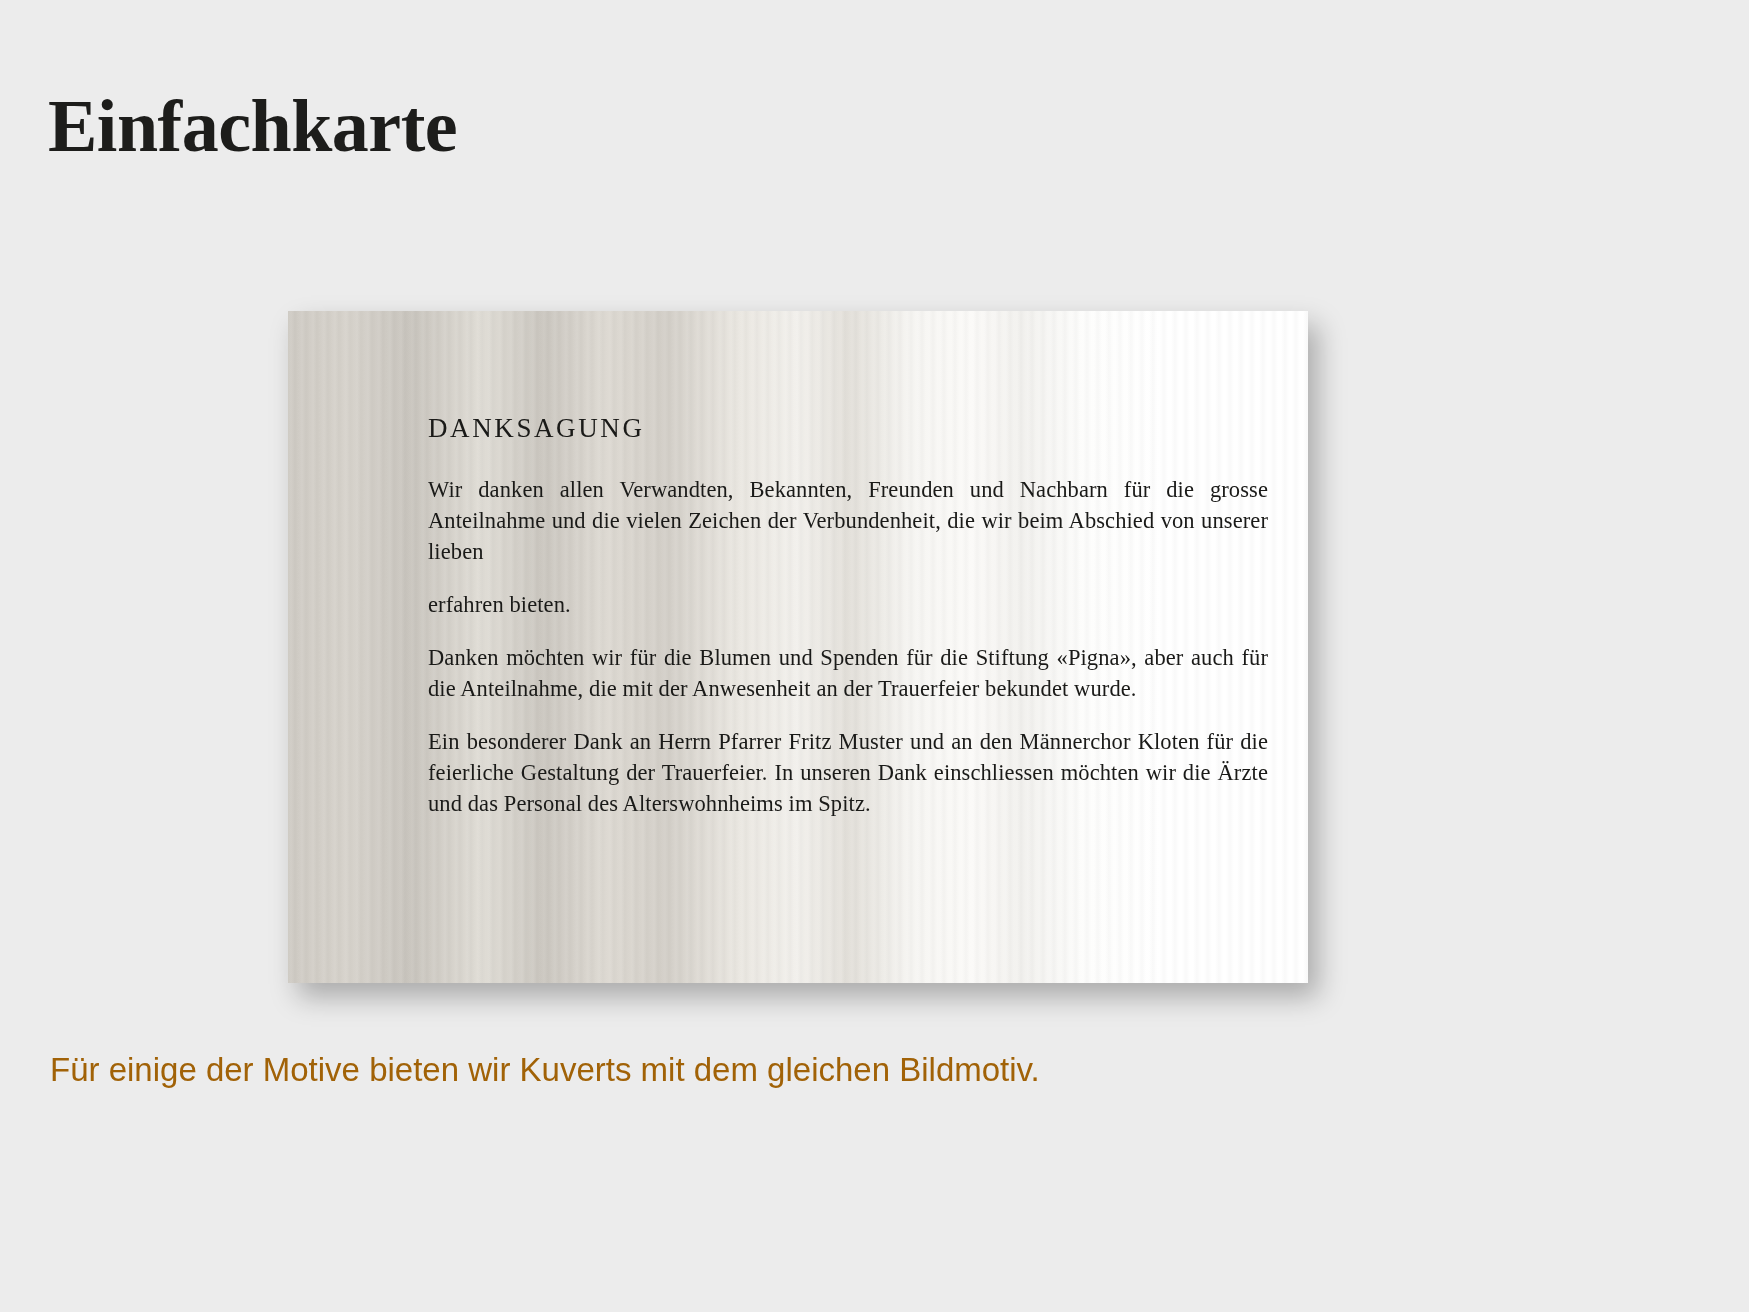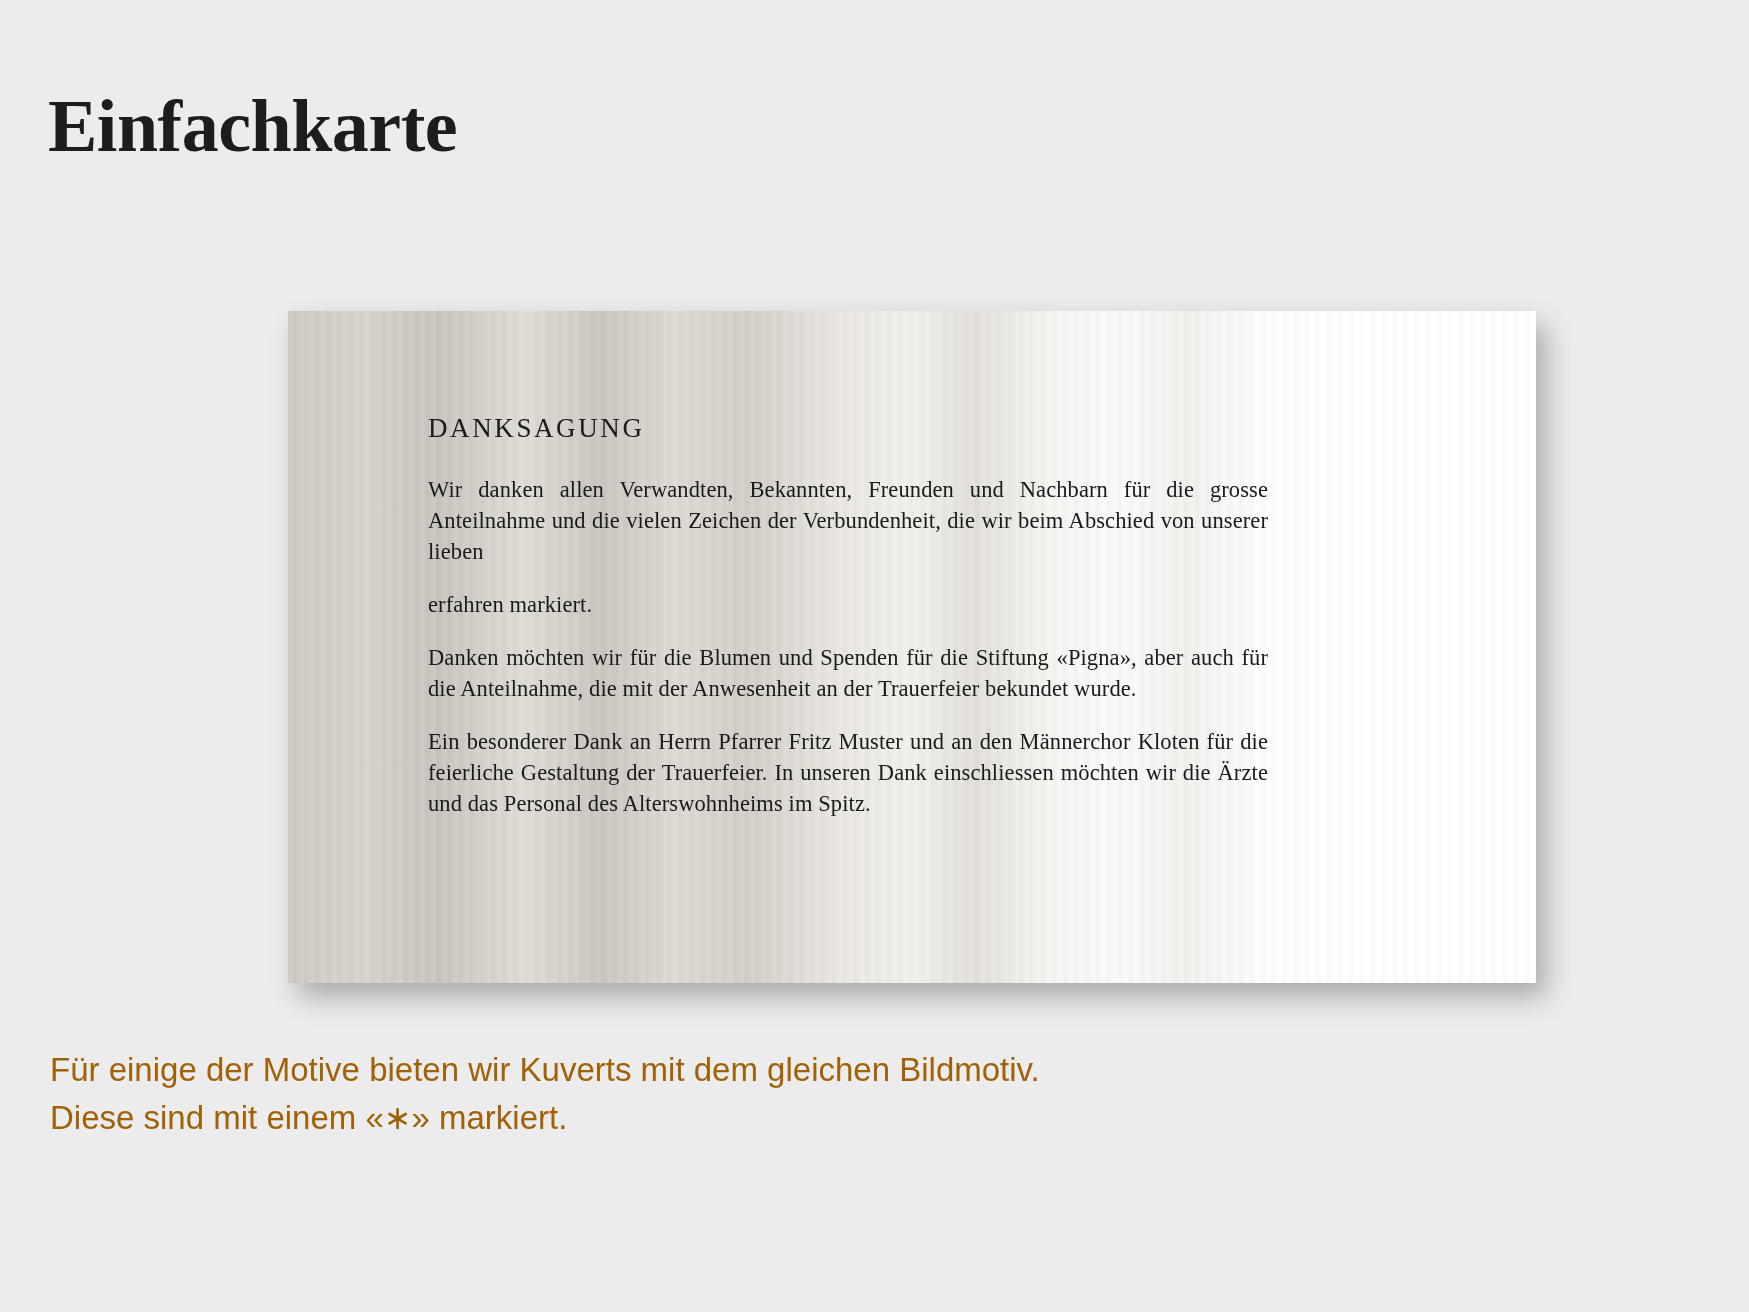--- a/index.html
+++ b/index.html
@@ -43,21 +43,21 @@
     font-weight: 400;
     color: #1d1d1b;
     letter-spacing: 0.1px;
   }
 
   
   .card-wrap {
     position: absolute;
     left: 288px;
     top: 311px;
-    width: 1248px;
+    width: 1020px;
     height: 672px;
     box-shadow: 10px 14px 26px rgba(0,0,0,0.28);
   }
 
   .card {
     position: absolute;
     inset: 0;
     background:
       linear-gradient(90deg,
         #cfcbc4 0%,
@@ -147,29 +147,28 @@
   <div class="card-wrap">
     <div class="card">
       <div class="card-texture"></div>
 
       <div class="card-content">
         <div class="card-heading">DANKSAGUNG</div>
 
         <p class="card-para">Wir danken allen Verwandten, Bekannten, Freunden und Nachbarn für die grosse Anteilnahme und die vielen Zeichen der Verbundenheit, die wir beim Abschied von unserer lieben</p>
 
 
-        <p class="card-para no-justify">erfahren markiert.</p>
+        <p class="card-para no-justify">erfahren bieten.</p>
 
         <p class="card-para">Danken möchten wir für die Blumen und Spenden für die Stiftung «Pigna», aber auch für die Anteilnahme, die mit der Anwesenheit an der Trauerfeier bekundet wurde.</p>
 
         <p class="card-para">Ein besonderer Dank an Herrn Pfarrer Fritz Muster und an den Männerchor Kloten für die feierliche Gestaltung der Trauerfeier. In unseren Dank einschliessen möchten wir die Ärzte und das Personal des Alterswohnheims im Spitz.</p>
 
 
       </div>
     </div>
   </div>
 
   <div class="page-note">
     <div>Für einige der Motive bieten wir Kuverts mit dem gleichen Bildmotiv.</div>
-    <div>Diese sind mit einem «∗» markiert.</div>
   </div>
 
 </div>
 
 </body></html>

